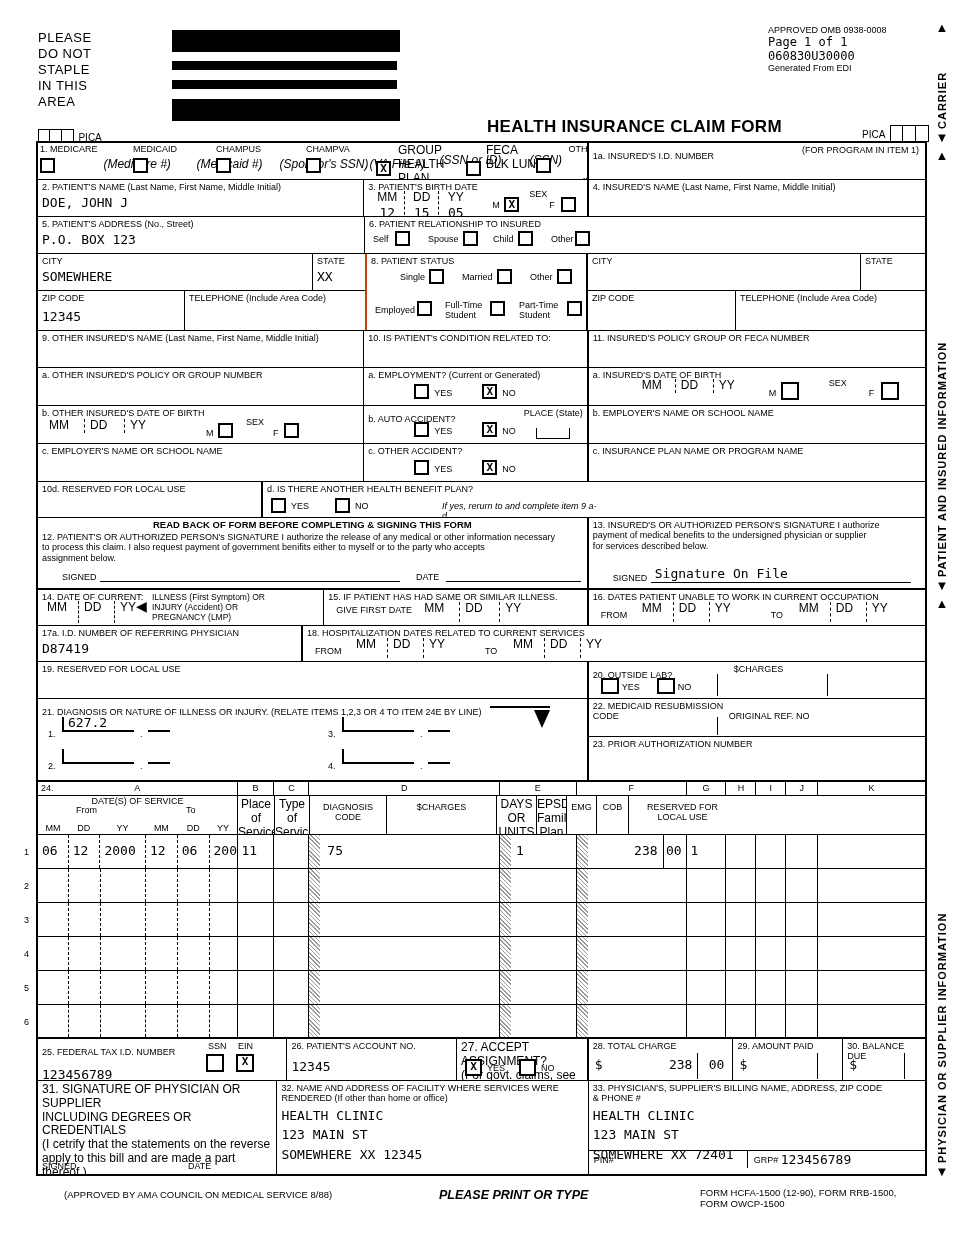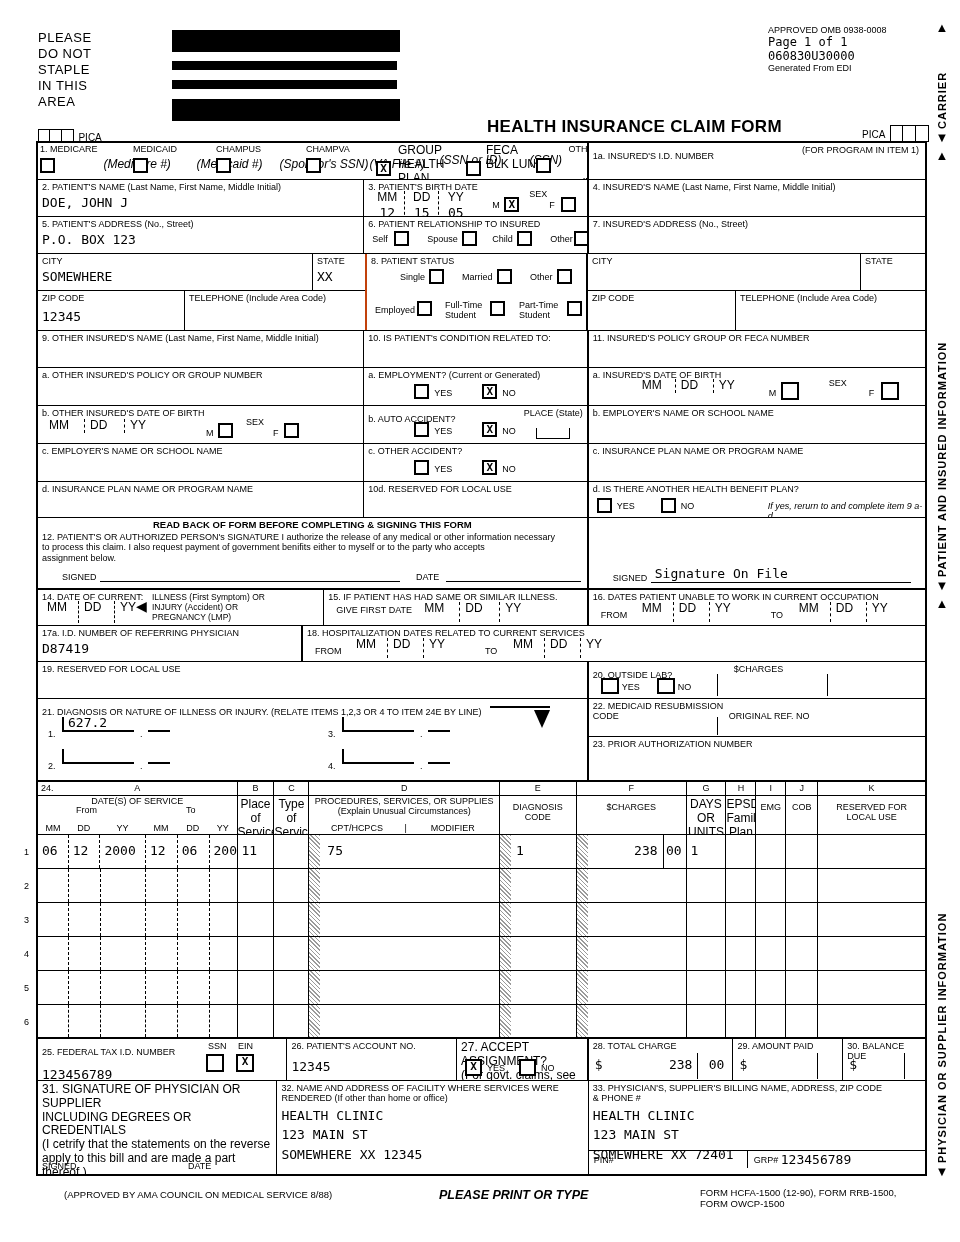--- a/index.html
+++ b/index.html
@@ -162,23 +162,20 @@
       <div class="lbl">6. PATIENT RELATIONSHIP TO INSURED</div>
       <span class="lbl abs" style="left:8px;top:17px">Self</span>
       <span class="cb abs" style="left:30px;top:14px"></span>
       <span class="lbl abs" style="left:63px;top:17px">Spouse</span>
       <span class="cb abs" style="left:98px;top:14px"></span>
       <span class="lbl abs" style="left:128px;top:17px">Child</span>
       <span class="cb abs" style="left:153px;top:14px"></span>
       <span class="lbl abs" style="left:186px;top:17px">Other</span>
       <span class="cb abs" style="left:210px;top:14px"></span>
     </div>
-    <div class="c" style="width:337px">
-      <div class="lbl">7. INSURED'S ADDRESS (No., Street)</div>
-    </div>
   </div>
 
   <div class="row" style="height:77px">
     <div style="width:327px;display:flex;flex-direction:column">
       <div style="display:flex;height:37px;border-bottom:1px solid #000">
         <div class="c" style="width:275px">
           <div class="lbl">CITY</div>
           <div class="val" style="margin-top:3px">SOMEWHERE</div>
         </div>
         <div class="c" style="width:52px;border-right:none">
@@ -309,23 +306,20 @@
       <span class="lbl abs" style="left:70px;top:20px">YES</span>
       <span class="cb abs" style="left:118px;top:16px">X</span>
       <span class="lbl abs" style="left:138px;top:20px">NO</span>
     </div>
     <div class="c" style="width:337px">
       <div class="lbl">c. INSURANCE PLAN NAME OR PROGRAM NAME</div>
     </div>
   </div>
 
   <div class="row" style="height:36px">
-    <div class="c" style="width:327px">
-      <div class="lbl">d. INSURANCE PLAN NAME OR PROGRAM NAME</div>
-    </div>
     <div class="c d2" style="width:225px">
       <div class="lbl">10d. RESERVED FOR LOCAL USE</div>
     </div>
     <div class="c" style="width:337px">
       <div class="lbl">d. IS THERE ANOTHER HEALTH BENEFIT PLAN?</div>
       <span class="cb abs" style="left:8px;top:16px"></span>
       <span class="lbl abs" style="left:28px;top:19px">YES</span>
       <span class="cb abs" style="left:72px;top:16px"></span>
       <span class="lbl abs" style="left:92px;top:19px">NO</span>
       <span class="lbl it abs" style="left:135px;top:19px">If yes, rerurn to and complete item 9 a-d</span>
@@ -337,20 +331,23 @@
       <div class="lbl b ctr" style="font-size:9.5px">READ BACK OF FORM BEFORE COMPLETING &amp; SIGNING THIS FORM</div>
       <div class="lbl" style="margin-top:1px">12. PATIENT'S OR AUTHORIZED PERSON's SIGNATURE I authorize the release of any medical or other information necessary
 to process this claim. I also request payment of government benifits either to myself or to the party who accepts
 assignment below.</div>
       <span class="lbl abs" style="left:24px;bottom:6px">SIGNED</span>
       <span class="uline abs" style="left:62px;bottom:6px;width:300px"></span>
       <span class="lbl abs" style="left:378px;bottom:6px">DATE</span>
       <span class="uline abs" style="left:408px;bottom:6px;width:135px"></span>
     </div>
     <div class="c" style="width:337px">
+      <div class="lbl">13. INSURED'S OR AUTHORIZED PERSON'S SIGNATURE I authorize
+payment of medical benefits to the undersigned physician or supplier
+for services described below.</div>
       <span class="lbl abs" style="left:24px;bottom:5px">SIGNED</span>
       <span class="uline abs" style="left:62px;bottom:5px;width:260px"></span>
       <span class="val abs" style="left:66px;bottom:7px">Signature On File</span>
     </div>
   </div>
 
   <div class="row" style="height:36px">
     <div class="c" style="width:287px">
       <div class="lbl">14. DATE OF CURRENT:</div>
       <div class="abs dgrid" style="left:4px;top:11px">
@@ -494,29 +491,20 @@
             <span class="wd5 lbl ctr">DD</span>
             <span class="wd6 lbl ctr">YY</span>
         </div>
       </div>
       <div class="tcell wB lbl ctr xs" style="padding-top:2px">Place
 of
 Service</div>
       <div class="tcell wC lbl ctr xs" style="padding-top:2px">Type
 of
 Service</div>
-      <div class="tcell wD">
-        <div class="lbl ctr">PROCEDURES, SERVICES, OR SUPPLIES</div>
-        <div class="lbl ctr">(Explain Unusual Circumstances)</div>
-        <div class="abs" style="left:0;bottom:1px;display:flex;width:100%">
-          <span class="lbl ctr" style="width:95px">CPT/HCPCS</span>
-          <span class="lbl">|</span>
-          <span class="lbl ctr" style="flex:1">MODIFIER</span>
-        </div>
-      </div>
       <div class="tcell wE lbl ctr" style="padding-top:6px">DIAGNOSIS
 CODE</div>
       <div class="tcell wF lbl ctr" style="padding-top:6px">$CHARGES</div>
       <div class="tcell wG lbl ctr xs" style="padding-top:2px">DAYS
 OR
 UNITS</div>
       <div class="tcell wH lbl ctr xs" style="padding-top:2px">EPSDT
 Family
 Plan</div>
       <div class="tcell wI lbl ctr" style="padding-top:6px">EMG</div>

